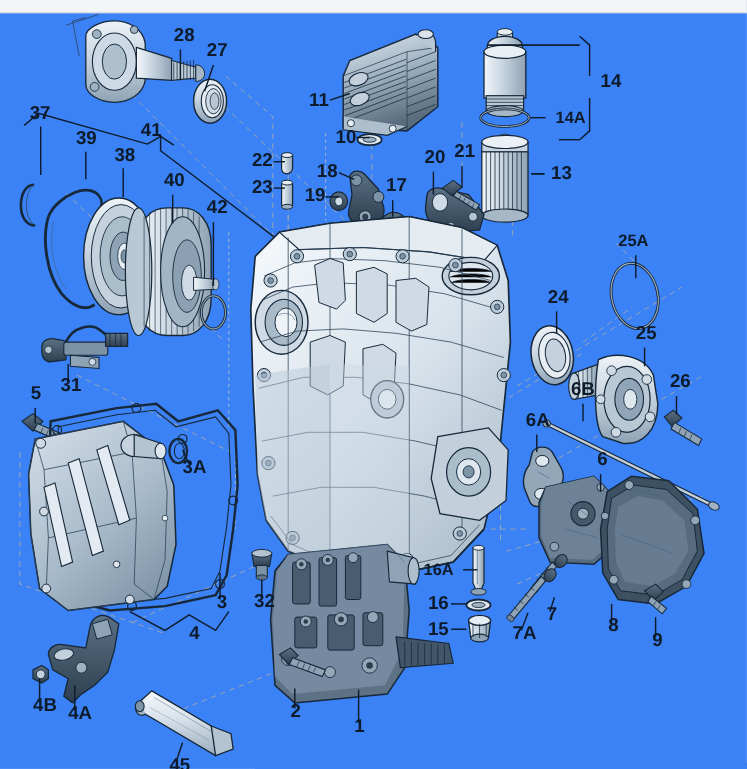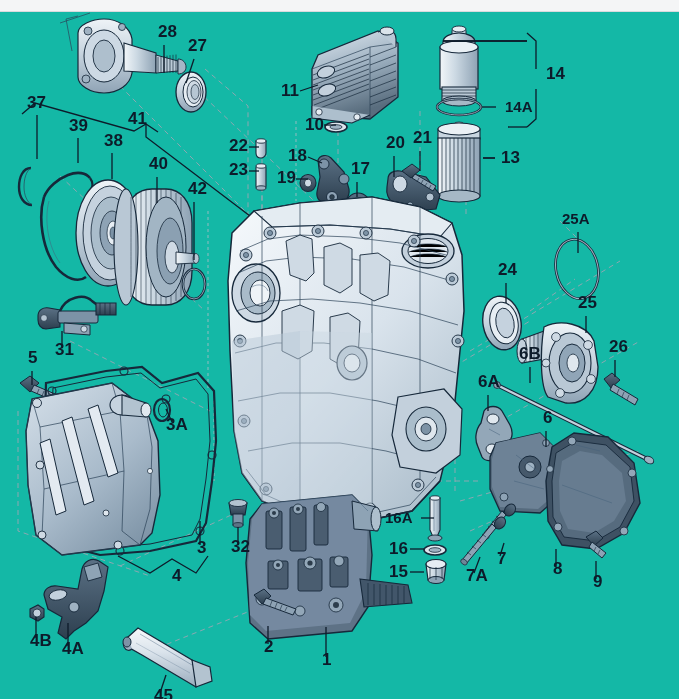--- a/index.html
+++ b/index.html
@@ -5,21 +5,21 @@
   html,body{margin:0;padding:0;}
   body{
     width:679px;height:699px;
     background:#ffffff;
     font-family:"Liberation Sans", sans-serif;
     overflow:hidden;
   }
   #stage{
     position:relative;
     width:679px;height:699px;
-    background:#14b8a6;
+    background:#3b82f6;
     overflow:hidden;
     text-align:center;
   }
   #topbar{
     position:absolute;left:0;top:0;width:679px;height:11px;
     background:#f4f5f6;border-bottom:1px solid #d8dadd;
   }
   #canvaswrap{position:absolute;left:0;top:11px;width:679px;height:688px;}
   svg#diagram{display:block;width:679px;height:688px;}
   .lbl{

